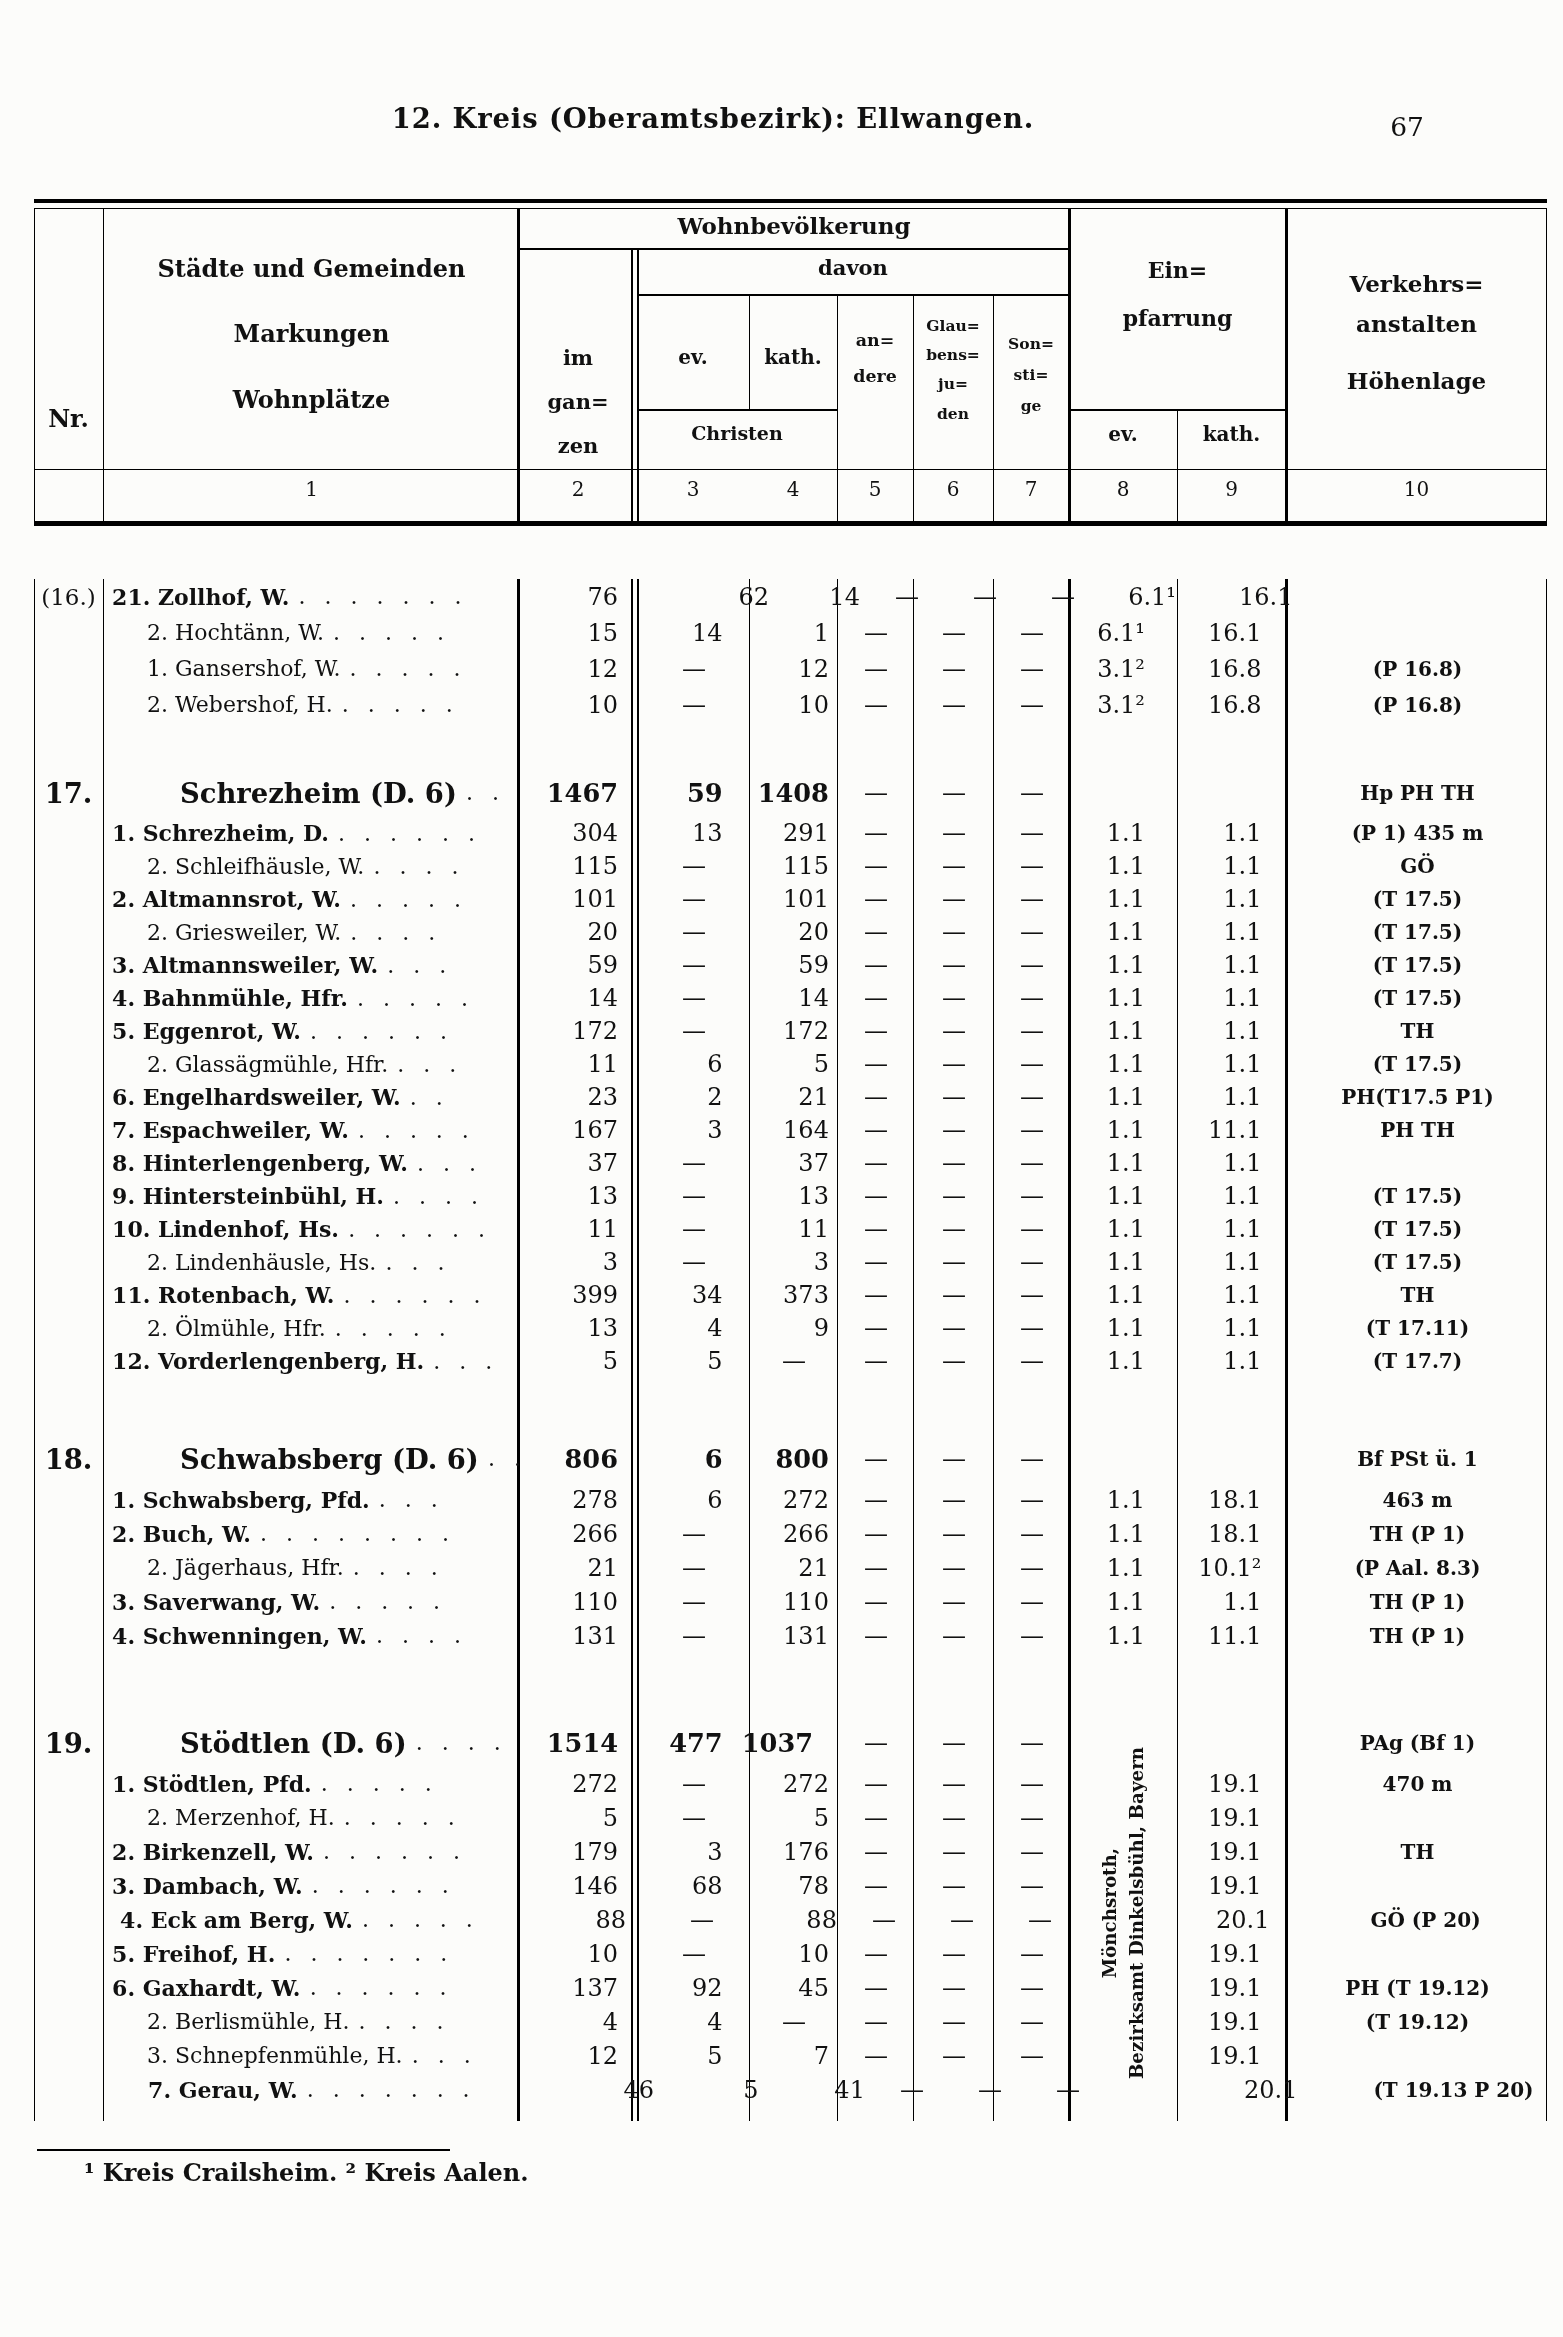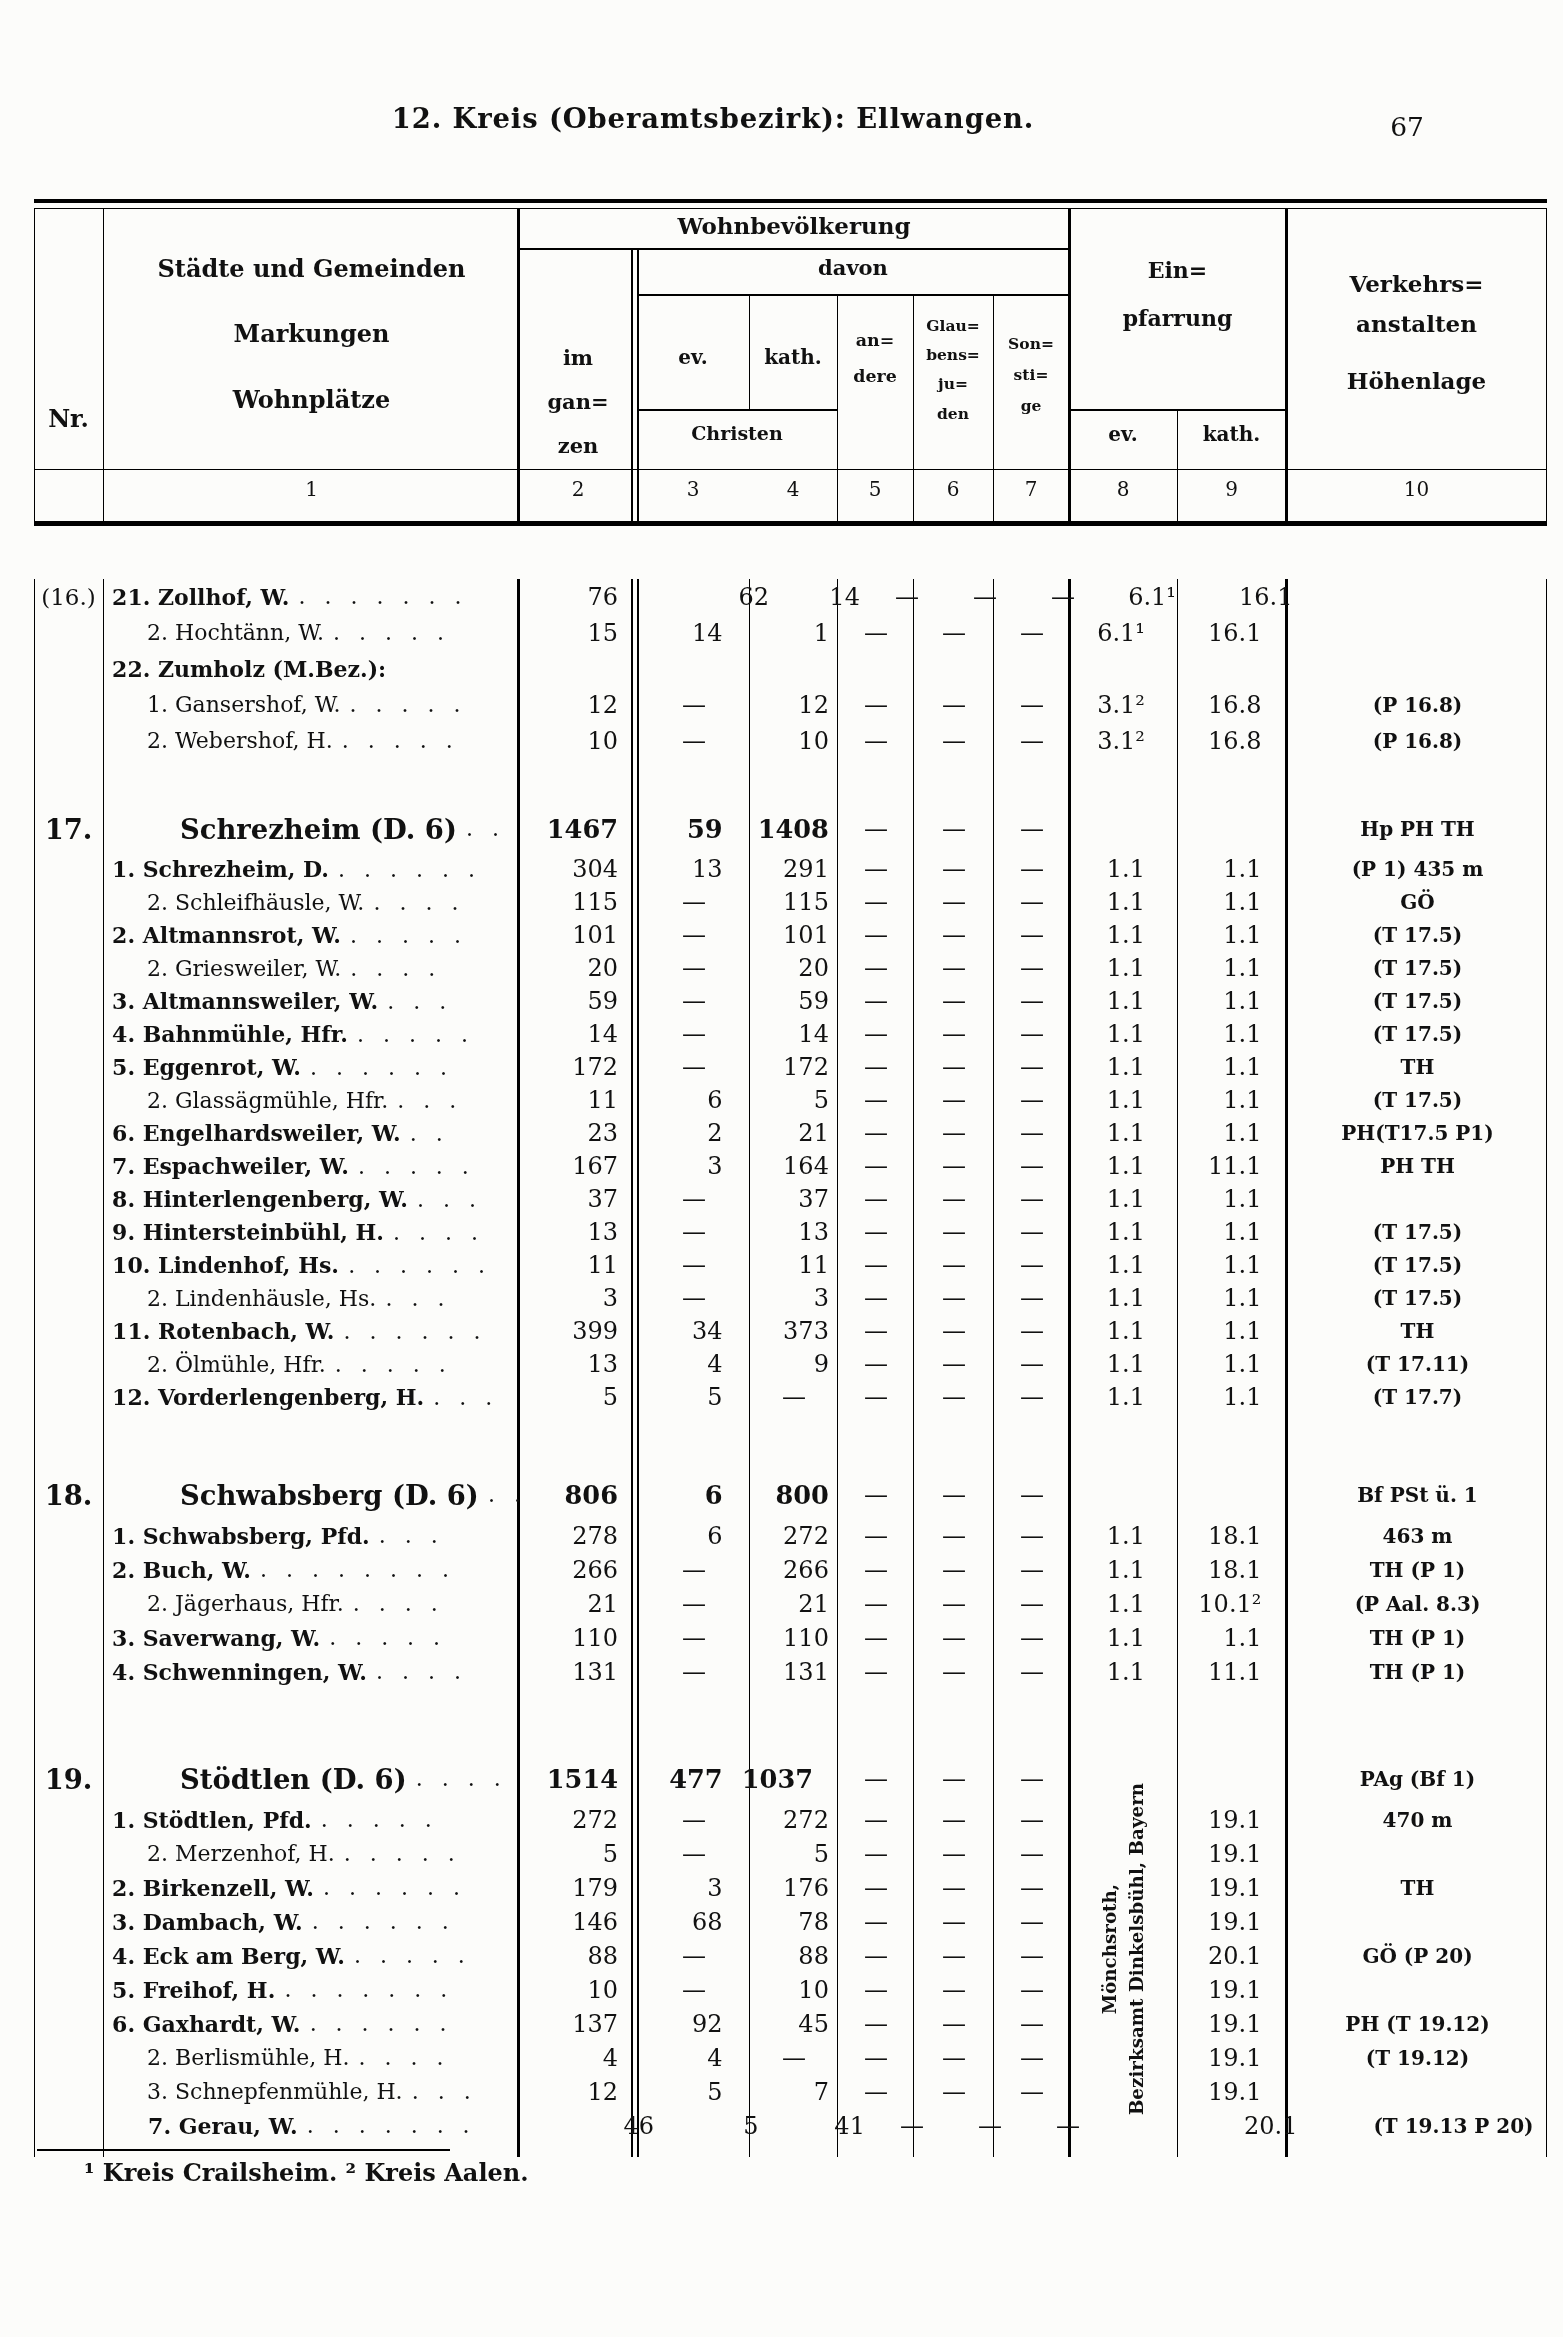--- a/index.html
+++ b/index.html
@@ -159,35 +159,20 @@
               <div class="c num" style="width: 88px; padding-right: 9.1px;">1</div>
               <div class="c dashv" style="width: 76px;">—</div>
               <div class="c dashv" style="width: 80px;">—</div>
               <div class="c dashv" style="width: 76px;">—</div>
               <div class="c num" style="width: 108px; padding-right: 33px;">6.1¹</div>
               <div class="c num" style="width: 109px; padding-right: 25.6px;">16.1</div>
               <div class="c verk" style="width: 261px;"></div>
             </div>
             <div class="row" style="height: 36px;">
               <div class="c nr"></div>
-              <div class="c name lvl1">
-                <span>22. Zumholz (M.Bez.):</span>
-              </div>
-              <div class="c num" style="width: 118px; padding-right: 20px;"></div>
-              <div class="c num" style="width: 112px; padding-right: 27.4px;"></div>
-              <div class="c num" style="width: 88px; padding-right: 9.1px;"></div>
-              <div class="c dashv" style="width: 76px;"></div>
-              <div class="c dashv" style="width: 80px;"></div>
-              <div class="c dashv" style="width: 76px;"></div>
-              <div class="c num" style="width: 108px; padding-right: 33px;"></div>
-              <div class="c num" style="width: 109px; padding-right: 25.6px;"></div>
-              <div class="c verk" style="width: 261px;"></div>
-            </div>
-            <div class="row" style="height: 36px;">
-              <div class="c nr"></div>
               <div class="c name lvl2">
                 <span>1. Gansershof, W.</span>
                 <span class="leader">. . . . .</span>
               </div>
               <div class="c num" style="width: 118px; padding-right: 20px;">12</div>
               <div class="c dashv" style="width: 112px;">—</div>
               <div class="c num" style="width: 88px; padding-right: 9.1px;">12</div>
               <div class="c dashv" style="width: 76px;">—</div>
               <div class="c dashv" style="width: 80px;">—</div>
               <div class="c dashv" style="width: 76px;">—</div>
@@ -674,21 +659,21 @@
               <div class="c num" style="width: 118px; padding-right: 20px;">146</div>
               <div class="c num" style="width: 112px; padding-right: 27.4px;">68</div>
               <div class="c num" style="width: 88px; padding-right: 9.1px;">78</div>
               <div class="c dashv" style="width: 76px;">—</div>
               <div class="c dashv" style="width: 80px;">—</div>
               <div class="c dashv" style="width: 76px;">—</div>
               <div class="c num" style="width: 108px; padding-right: 33px;"></div>
               <div class="c num" style="width: 109px; padding-right: 25.6px;">19.1</div>
               <div class="c verk" style="width: 261px;"></div>
             </div>
-            <div class="row" style="height: 34px;">
+            <div class="row" style="height: 34px; margin-left: 8px;">
               <div class="c nr"></div>
               <div class="c name lvl1">
                 <span>4. Eck am Berg, W.</span>
                 <span class="leader">. . . . .</span>
               </div>
               <div class="c num" style="width: 118px; padding-right: 20px;">88</div>
               <div class="c dashv" style="width: 112px;">—</div>
               <div class="c num" style="width: 88px; padding-right: 9.1px;">88</div>
               <div class="c dashv" style="width: 76px;">—</div>
               <div class="c dashv" style="width: 80px;">—</div>

